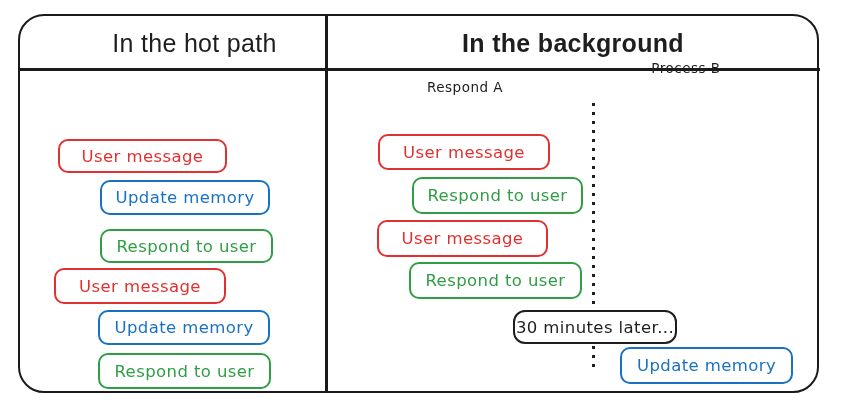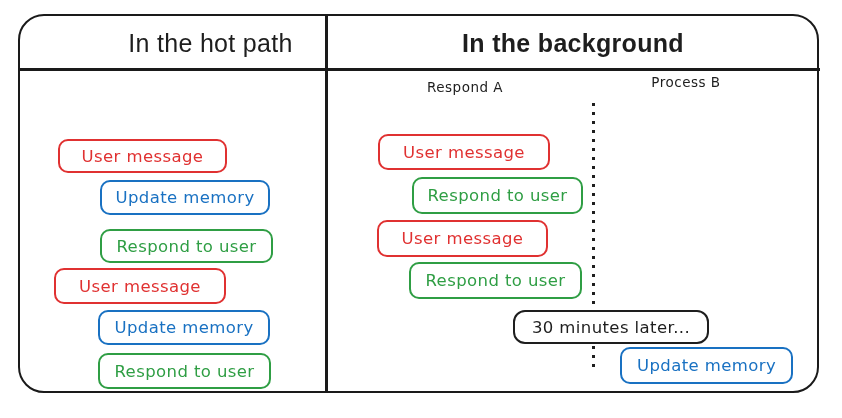--- a/index.html
+++ b/index.html
@@ -45,21 +45,21 @@
   .panel-title {
     position: absolute;
     top: 29px;
     font-family: "Liberation Sans", sans-serif;
     font-size: 25px;
     font-weight: 500;
     color: #1e1e1e;
     text-align: center;
     letter-spacing: 0.3px;
   }
-  .title-left  { left: 18px;  width: 353px; padding-left: 16px; }
+  .title-left  { left: 18px;  width: 353px; }
   .title-right { left: 326px; width: 494px; font-weight: bold; }
   .proc-label {
     position: absolute;
     font-size: 13.5px;
     color: #1e1e1e;
     text-align: center;
     letter-spacing: 0.5px;
   }
   .dotted-line {
     position: absolute;
@@ -98,25 +98,25 @@
   <div class="panel-title title-right">In the background</div>
 
   <div class="sbox" style="left: 58px; top: 112px; width: 169px; height: 34px; border-color: rgb(224, 49, 49); color: rgb(224, 49, 49);">User message</div>
   <div class="sbox" style="left: 100px; top: 153px; width: 170px; height: 35px; border-color: rgb(25, 113, 194); color: rgb(25, 113, 194);">Update memory</div>
   <div class="sbox" style="left: 100px; top: 202px; width: 173px; height: 34px; border-color: rgb(47, 158, 68); color: rgb(47, 158, 68);">Respond to user</div>
   <div class="sbox" style="left: 54px; top: 241px; width: 172px; height: 36px; border-color: rgb(224, 49, 49); color: rgb(224, 49, 49);">User message</div>
   <div class="sbox" style="left: 98px; top: 283px; width: 172px; height: 35px; border-color: rgb(25, 113, 194); color: rgb(25, 113, 194);">Update memory</div>
   <div class="sbox" style="left: 98px; top: 326px; width: 173px; height: 36px; border-color: rgb(47, 158, 68); color: rgb(47, 158, 68);">Respond to user</div>
 
   <div class="proc-label" style="left:405px; top:79px; width:120px;">Respond A</div>
-  <div class="proc-label" style="left:626px; top:74px; width:120px;text-align:center;">Process B</div>
+  <div class="proc-label" style="left:626px; top:60px; width:120px;text-align:center;">Process B</div>
   <div class="dotted-line"></div>
 
   <div class="sbox" style="left: 378px; top: 107px; width: 172px; height: 36px; border-color: rgb(224, 49, 49); color: rgb(224, 49, 49);">User message</div>
   <div class="sbox" style="left: 412px; top: 150px; width: 171px; height: 37px; border-color: rgb(47, 158, 68); color: rgb(47, 158, 68);">Respond to user</div>
   <div class="sbox" style="left: 377px; top: 193px; width: 171px; height: 37px; border-color: rgb(224, 49, 49); color: rgb(224, 49, 49);">User message</div>
   <div class="sbox" style="left: 409px; top: 235px; width: 173px; height: 37px; border-color: rgb(47, 158, 68); color: rgb(47, 158, 68);">Respond to user</div>
 
-  <div class="sbox" style="left: 513px; top: 283px; width: 196px; height: 34px; border-radius: 12px; border-color: rgb(30, 30, 30); color: rgb(30, 30, 30);">30 minutes later...</div>
+  <div class="sbox" style="left: 513px; top: 283px; width: 164px; height: 34px; border-radius: 12px; border-color: rgb(30, 30, 30); color: rgb(30, 30, 30);">30 minutes later...</div>
 
   <div class="sbox" style="left: 620px; top: 320px; width: 173px; height: 37px; border-color: rgb(25, 113, 194); color: rgb(25, 113, 194);">Update memory</div>
 
 </div>
 
 </body></html>

